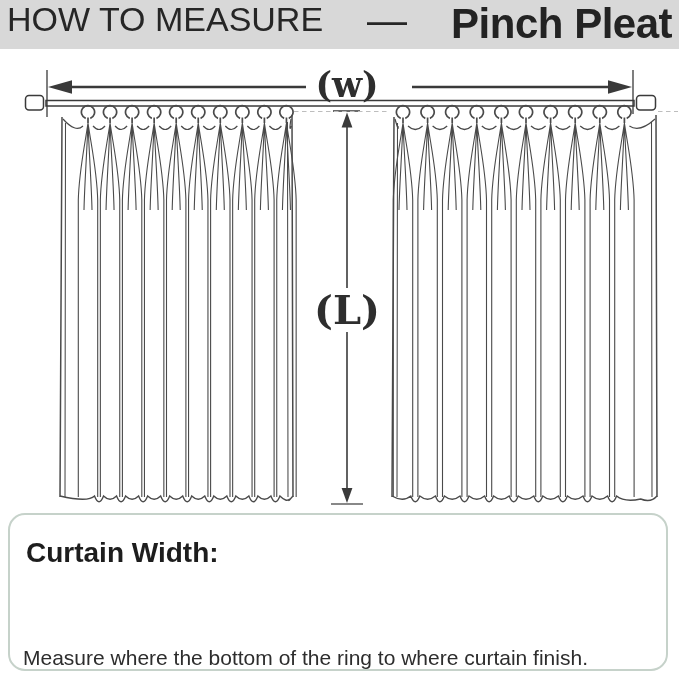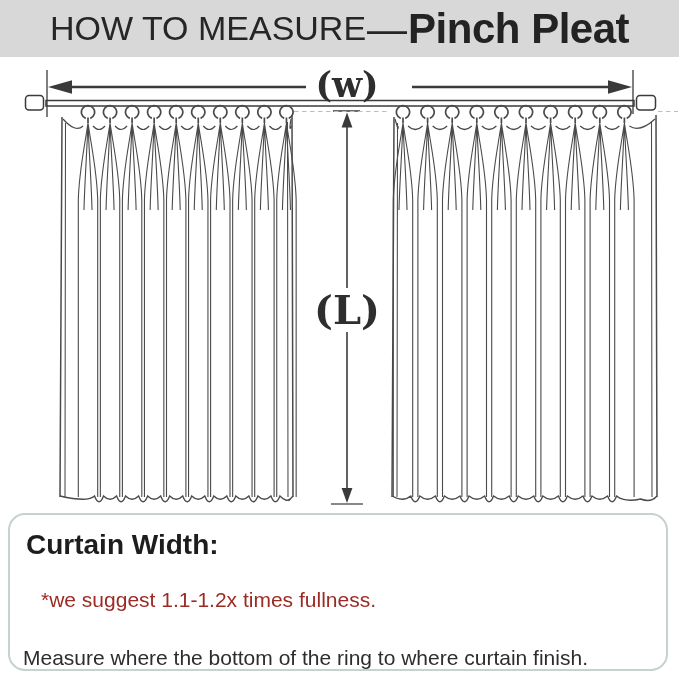--- a/index.html
+++ b/index.html
@@ -2,41 +2,41 @@
 <html><head>
 <meta charset="utf-8">
 <style>
   html,body{margin:0;padding:0;}
   body{
     width:679px;height:679px;position:relative;overflow:hidden;
     background:#ffffff;
     font-family:"Liberation Sans", sans-serif;
   }
   .header{
-    position:absolute;top:0;left:0;width:679px;height:57px;
+    position:absolute;top:0;left:0;width:679px;height:49px;
     background:#d8d8d8;
-    display:flex;align-items:center;justify-content:center;
+    display:flex;justify-content:center;gap:43px;
   }
   .header .t-caps{font-size:34px;font-weight:500;color:#262626;letter-spacing:0px;}
   .header .t-dash{font-size:40px;font-weight:500;color:#262626;margin:0 1px;line-height:1;}
   .header .t-name{font-size:42px;font-weight:600;color:#232323;letter-spacing:-0.5px;}
   svg.diagram{position:absolute;top:0;left:0;width:679px;height:679px;}
   svg .measure-label{
     font-family:"DejaVu Serif", serif;font-weight:bold;fill:#2e2e2e;
   }
   .info-box{
     position:absolute;left:8px;top:513px;width:660px;height:158px;
     background:#ffffff;border:2.5px solid #c6d2ca;border-radius:17px;
     box-sizing:border-box;
   }
   .ib-line{position:absolute;white-space:nowrap;}
   .ib-heading{left:16px;font-size:28px;font-weight:bold;color:#1d1d1d;}
   .ib-body{left:13px;font-size:21px;font-weight:normal;color:#2d2d2d;}
   .ib-note{left:31px;font-size:21px;font-weight:normal;}
-  .w-head{top:14px;}
+  .w-head{top:22px;}
   .w-formula{top:40px;}
   .w-note{top:73px;}
   .l-head{top:98px;}
   .l-body{top:131px;}
 </style>
 </head>
 <body>
 
 <div class="header">
   <span class="t-caps">HOW TO MEASURE</span>
@@ -94,15 +94,14 @@
       <path fill="none" d="M 403 123 C 399 150 394 172 393.3 200 L 393.3 497 M 403 123 C 407 150 412 172 412.7 200 L 412.7 497 M 403 123 C 401.5 160 399.5 186 399 210 M 403 123 C 404.5 160 406.5 186 407 210 M 427.6 123 C 423.6 150 418.6 172 417.90000000000003 200 L 417.90000000000003 497 M 427.6 123 C 431.6 150 436.6 172 437.3 200 L 437.3 497 M 427.6 123 C 426.1 160 424.1 186 423.6 210 M 427.6 123 C 429.1 160 431.1 186 431.6 210 M 452.2 123 C 448.2 150 443.2 172 442.5 200 L 442.5 497 M 452.2 123 C 456.2 150 461.2 172 461.9 200 L 461.9 497 M 452.2 123 C 450.7 160 448.7 186 448.2 210 M 452.2 123 C 453.7 160 455.7 186 456.2 210 M 476.8 123 C 472.8 150 467.8 172 467.1 200 L 467.1 497 M 476.8 123 C 480.8 150 485.8 172 486.5 200 L 486.5 497 M 476.8 123 C 475.3 160 473.3 186 472.8 210 M 476.8 123 C 478.3 160 480.3 186 480.8 210 M 501.4 123 C 497.4 150 492.4 172 491.7 200 L 491.7 497 M 501.4 123 C 505.4 150 510.4 172 511.09999999999997 200 L 511.09999999999997 497 M 501.4 123 C 499.9 160 497.9 186 497.4 210 M 501.4 123 C 502.9 160 504.9 186 505.4 210 M 526 123 C 522 150 517 172 516.3 200 L 516.3 497 M 526 123 C 530 150 535 172 535.7 200 L 535.7 497 M 526 123 C 524.5 160 522.5 186 522 210 M 526 123 C 527.5 160 529.5 186 530 210 M 550.6 123 C 546.6 150 541.6 172 540.9 200 L 540.9 497 M 550.6 123 C 554.6 150 559.6 172 560.3000000000001 200 L 560.3000000000001 497 M 550.6 123 C 549.1 160 547.1 186 546.6 210 M 550.6 123 C 552.1 160 554.1 186 554.6 210 M 575.2 123 C 571.2 150 566.2 172 565.5 200 L 565.5 497 M 575.2 123 C 579.2 150 584.2 172 584.9000000000001 200 L 584.9000000000001 497 M 575.2 123 C 573.7 160 571.7 186 571.2 210 M 575.2 123 C 576.7 160 578.7 186 579.2 210 M 599.8 123 C 595.8 150 590.8 172 590.0999999999999 200 L 590.0999999999999 497 M 599.8 123 C 603.8 150 608.8 172 609.5 200 L 609.5 497 M 599.8 123 C 598.3 160 596.3 186 595.8 210 M 599.8 123 C 601.3 160 603.3 186 603.8 210 M 624.4 123 C 620.4 150 615.4 172 614.6999999999999 200 L 614.6999999999999 497 M 624.4 123 C 628.4 150 633.4 172 634.1 200 L 634.1 497 M 624.4 123 C 622.9 160 620.9 186 620.4 210 M 624.4 123 C 625.9 160 627.9 186 628.4 210 " stroke-width="1.1"></path>
       <path fill="none" d="M 392 496 Q 403 502.5 410.8 496 Q 415.3 507.5 419.8 496 Q 427.6 502.5 435.4 496 Q 439.9 507.5 444.4 496 Q 452.2 502.5 460 496 Q 464.5 507.5 469 496 Q 476.8 502.5 484.6 496 Q 489.1 507.5 493.6 496 Q 501.4 502.5 509.20000000000005 496 Q 513.7 507.5 518.2 496 Q 526 502.5 533.8 496 Q 538.3 507.5 542.8 496 Q 550.6 502.5 558.4000000000001 496 Q 562.9000000000001 507.5 567.4000000000001 496 Q 575.2 502.5 583 496 Q 587.5 507.5 592 496 Q 599.8 502.5 607.5999999999999 496 Q 612.0999999999999 507.5 616.5999999999999 496 Q 624.4 502.5 640.7 499 Q 651 503 657 496 " stroke-width="1.35"></path>
     </g>
 
   <text class="measure-label" x="347" y="97" font-size="35" text-anchor="middle">(w)</text>
   <text class="measure-label" x="347" y="324" font-size="40" text-anchor="middle">(L)</text>
 </svg>
 
 <div class="info-box">
   <div class="ib-line ib-heading w-head">Curtain Width:</div>
-  <div class="ib-line ib-note w-note" id="width-note" style="color: rgb(156, 43, 36);">*we suggest 1.1-1.2x times fullness.</div>
   <div class="ib-line ib-body l-body">Measure where the bottom of the ring to where curtain finish.</div>
 </div>
 
 </body></html>

